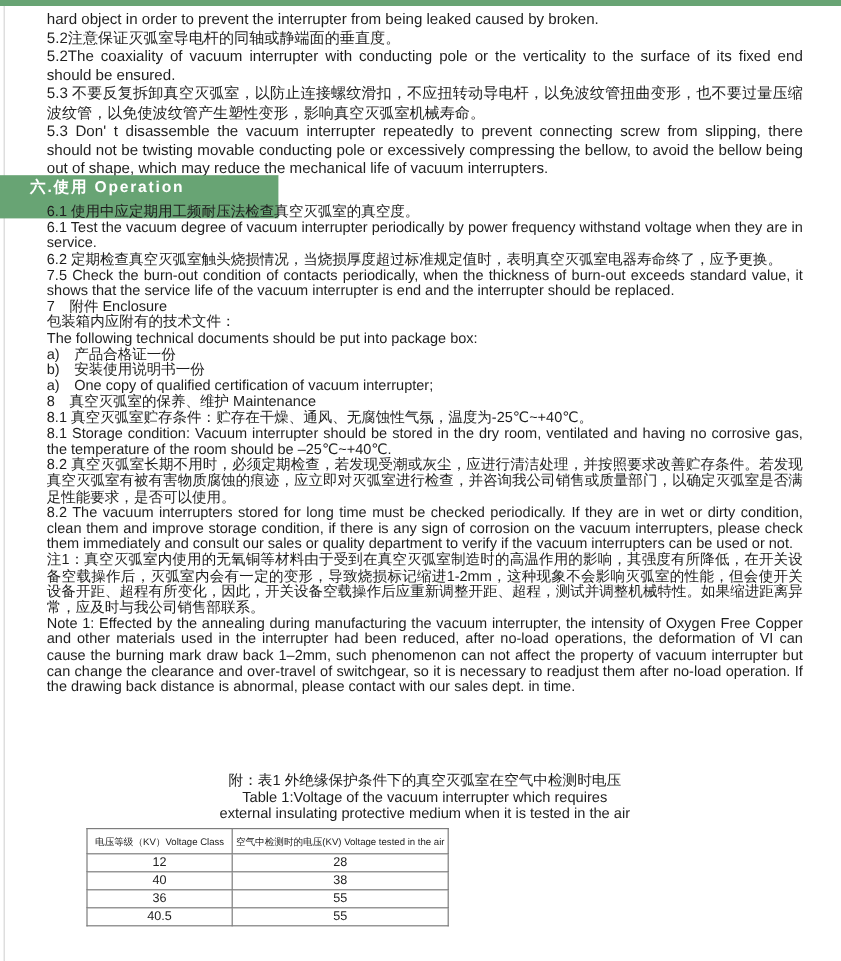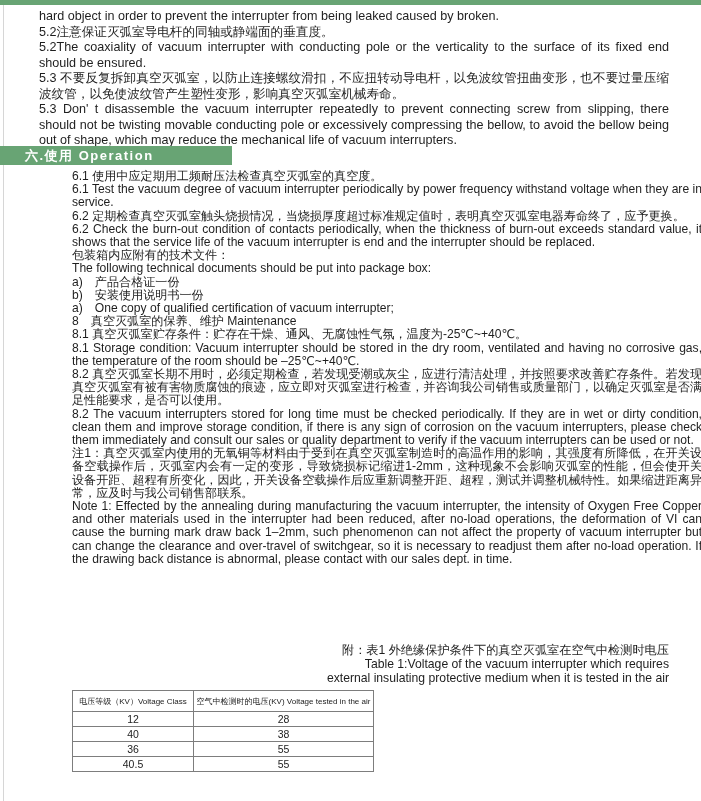--- a/index.html
+++ b/index.html
@@ -28,42 +28,41 @@
   }
   .block p{margin:0;padding:0;}
   .block-top{
     top:9px;
     font-size:12.6px;
     line-height:15.5px;
   }
   .banner{
     position:absolute;
     top:146px;left:0;
-    width:232px;height:19px;
+    width:232px;height:36px;
     background:#68a474;
     color:#ffffff;
     font-size:13px;
     font-weight:bold;
     line-height:19px;
     letter-spacing:1.5px;
     padding-left:25px;
     box-sizing:border-box;
     white-space:nowrap;
   }
   .block-op{
     top:170px;
     font-size:12.1px;
     line-height:13.2px;
-    margin-left:33px;
   }
   .block-appendix{
     top:643px;
     font-size:12.2px;
     line-height:14.2px;
-    text-align:right;
+    text-align:center;
   }
   .block-appendix .indent{}
   table.voltage{
     position:absolute;
     top:690px;left:72px;
     border-collapse:collapse;
     table-layout:fixed;
     width:301px;
   }
   table.voltage th, table.voltage td{
@@ -103,21 +102,22 @@
 </div>
 
 <div class="banner">
   <span>六.使用 Operation</span>
 </div>
 
 <div class="block block-op">
   <p>6.1 使用中应定期用工频耐压法检查真空灭弧室的真空度。</p>
   <p>6.1  Test the vacuum degree of vacuum interrupter periodically by power frequency withstand voltage when they are in service.</p>
   <p>6.2 定期检查真空灭弧室触头烧损情况，当烧损厚度超过标准规定值时，表明真空灭弧室电器寿命终了，应予更换。</p>
-  <p>6.2  Check the burn-out condition of contacts periodically, when the thickness of burn-out exceeds standard value, it shows that the service life of the vacuum interrupter is end and the interrupter should be replaced.</p>
+  <p>7.5  Check the burn-out condition of contacts periodically, when the thickness of burn-out exceeds standard value, it shows that the service life of the vacuum interrupter is end and the interrupter should be replaced.</p>
+  <p>7　附件 Enclosure</p>
   <p>包装箱内应附有的技术文件：</p>
   <p>The following technical documents should be put into package box:</p>
   <p>a)　产品合格证一份</p>
   <p>b)　安装使用说明书一份</p>
   <p>a)　One copy of qualified certification of vacuum interrupter;</p>
   <p>8　真空灭弧室的保养、维护 Maintenance</p>
   <p>8.1 真空灭弧室贮存条件：贮存在干燥、通风、无腐蚀性气氛，温度为-25℃~+40℃。</p>
   <p>8.1  Storage condition: Vacuum interrupter should be stored in the dry room, ventilated and having no corrosive gas, the temperature of the room should be –25℃~+40℃.</p>
   <p>8.2 真空灭弧室长期不用时，必须定期检查，若发现受潮或灰尘，应进行清洁处理，并按照要求改善贮存条件。若发现真空灭弧室有被有害物质腐蚀的痕迹，应立即对灭弧室进行检查，并咨询我公司销售或质量部门，以确定灭弧室是否满足性能要求，是否可以使用。</p>
   <p>8.2  The vacuum interrupters stored for long time must be checked periodically. If they are in wet or dirty condition, clean them and improve storage condition, if there is any sign of corrosion on the vacuum interrupters, please check them immediately and consult our sales or quality department to verify if the vacuum interrupters can be used or not.</p>

